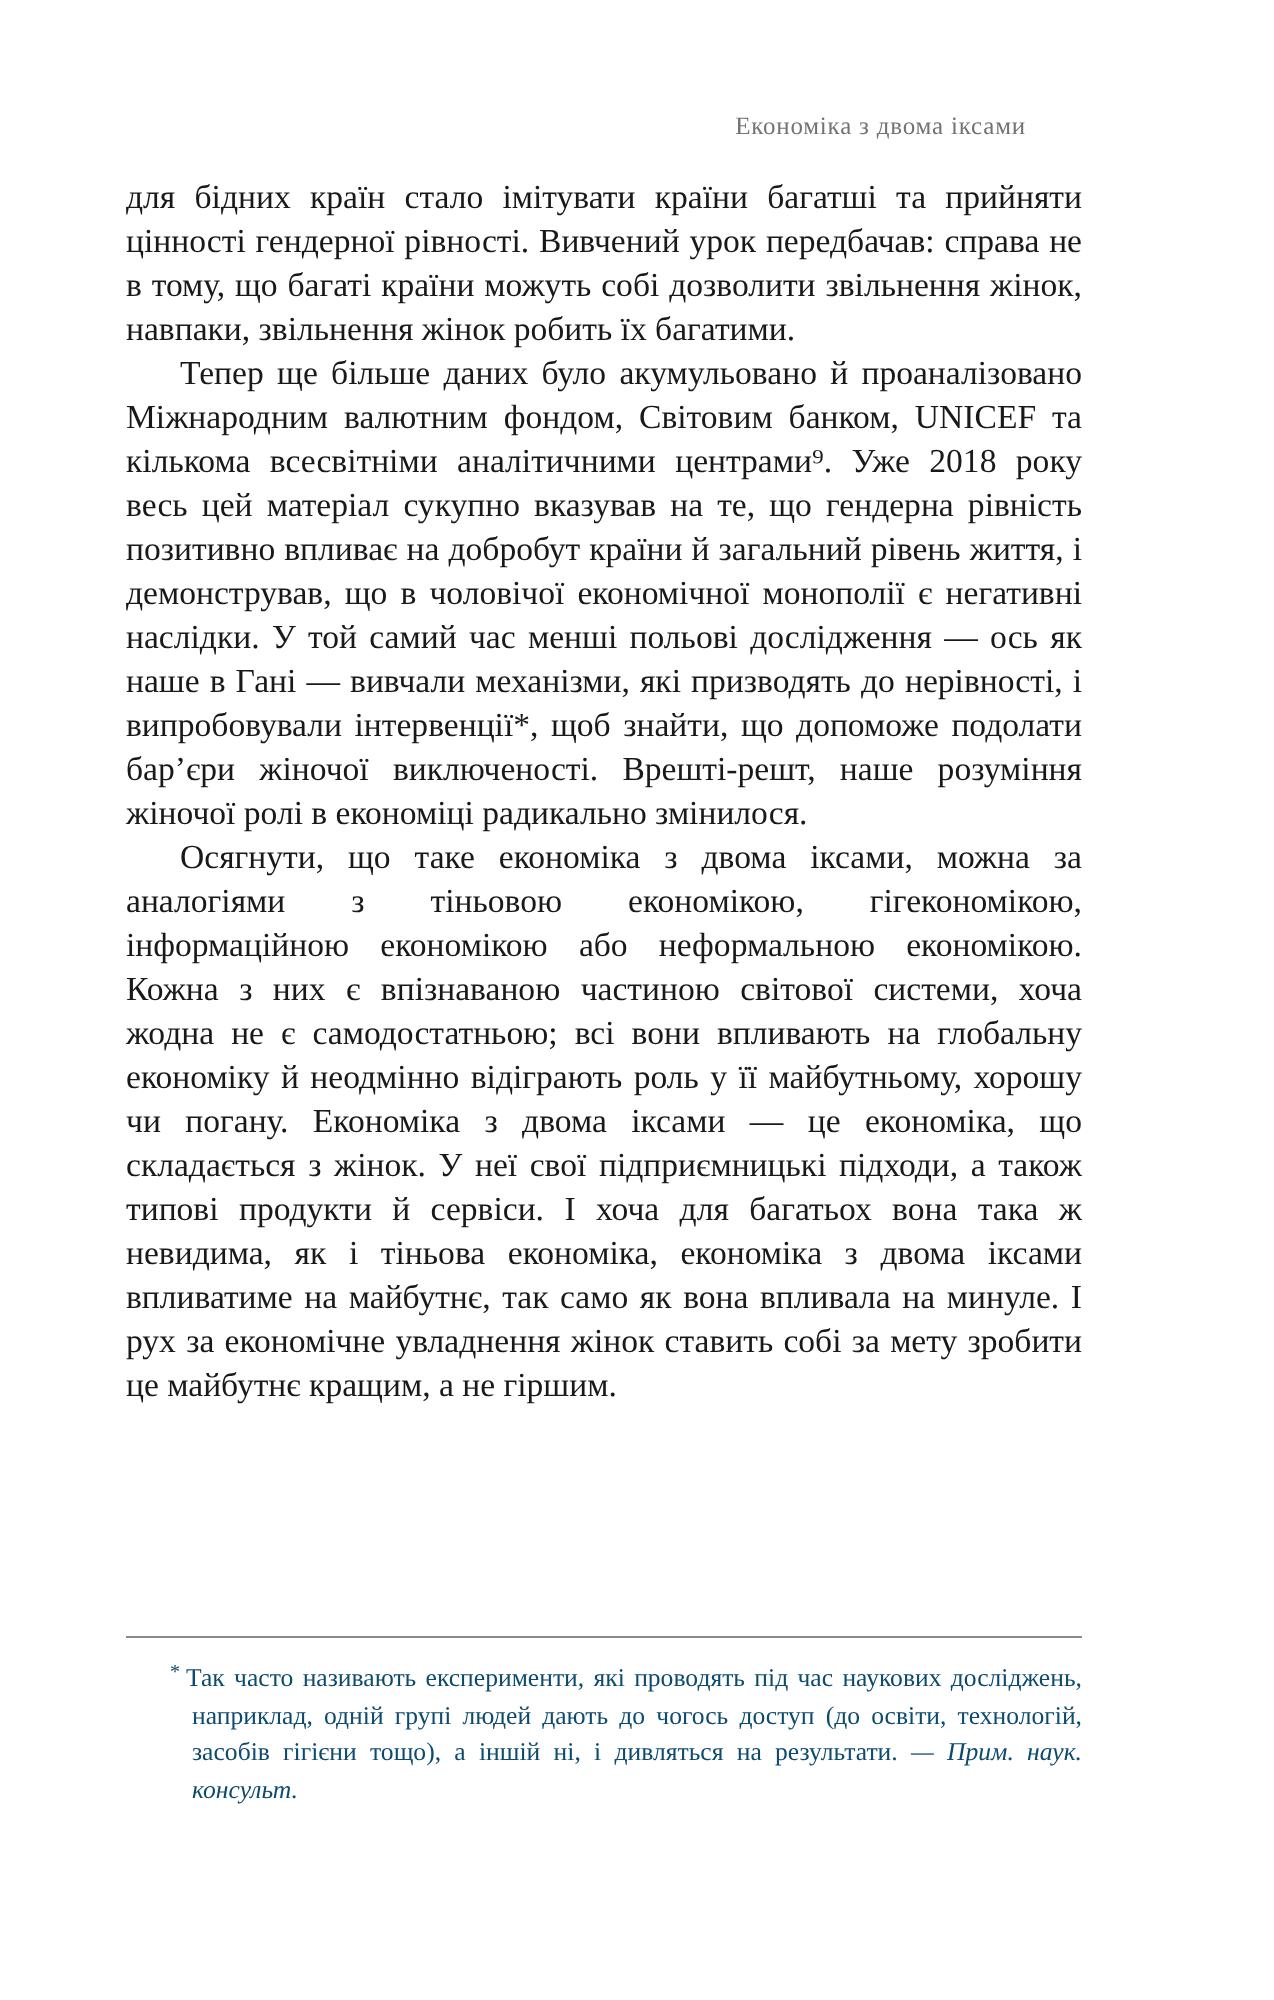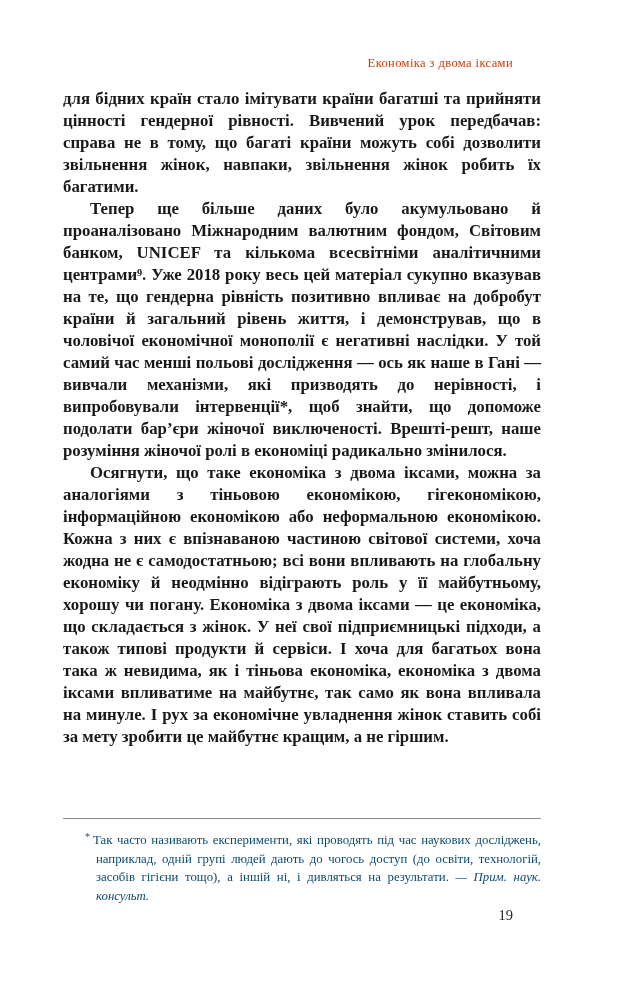--- a/index.html
+++ b/index.html
@@ -17,34 +17,33 @@
   }
 
   .running-head {
     position: absolute;
     top: 56px;
     left: 63px;
     width: 450px;
     text-align: right;
     font-size: 12.5px;
     letter-spacing: 0.4px;
-    color: #c2410c;
+    color: #737373;
   }
 
   .body-text {
     position: absolute;
     top: 88px;
     left: 63px;
     width: 478px;
     font-size: 16.8px;
     line-height: 22px;
     text-align: justify;
     color: #191919;
     hyphens: auto;
-    font-weight: bold;
     -webkit-hyphens: auto;
   }
   p.para { margin: 0; }
   p.para.indent { text-indent: 27px; }
 
   .footnote-block {
     position: absolute;
     top: 818px;
     left: 63px;
     width: 478px;
@@ -96,15 +95,14 @@
     <p class="para indent">Тепер ще більше даних було акумульовано й проаналізовано Міжнародним валютним фондом, Світовим банком, UNICEF та кількома всесвітніми аналітичними центрами⁹. Уже 2018 року весь цей матеріал сукупно вказував на те, що гендерна рівність позитивно впливає на добробут країни й загальний рівень життя, і демонстрував, що в чоловічої економічної монополії є негативні наслідки. У той самий час менші польові дослідження — ось як наше в Гані — вивчали механізми, які призводять до нерівності, і випробовували інтервенції*, щоб знайти, що допоможе подолати бар’єри жіночої виключеності. Врешті-решт, наше розуміння жіночої ролі в економіці радикально змінилося.</p>
     <p class="para indent">Осягнути, що таке економіка з двома іксами, можна за аналогіями з тіньовою економікою, гігекономікою, інформаційною економікою або неформальною економікою. Кожна з них є впізнаваною частиною світової системи, хоча жодна не є самодостатньою; всі вони впливають на глобальну економіку й неодмінно відіграють роль у її майбутньому, хорошу чи погану. Економіка з двома іксами — це економіка, що складається з жінок. У неї свої підприємницькі підходи, а також типові продукти й сервіси. І хоча для багатьох вона така ж невидима, як і тіньова економіка, економіка з двома іксами впливатиме на майбутнє, так само як вона впливала на минуле. І рух за економічне увладнення жінок ставить собі за мету зробити це майбутнє кращим, а не гіршим.</p>
   </main>
 
   <div class="footnote-block">
     <div class="footnote-rule"></div>
     <p class="footnote"><span class="fn-marker">*</span><span>Так часто називають експерименти, які проводять під час наукових досліджень, наприклад, одній групі людей дають до чогось доступ (до освіти, технологій, засобів гігієни тощо), а іншій ні, і дивляться на результати.</span>
       <span class="fn-attr">— Прим. наук. консульт.</span></p>
   </div>
 
-  <div class="page-number">19</div>
 
 </div>
 
 </body></html>

